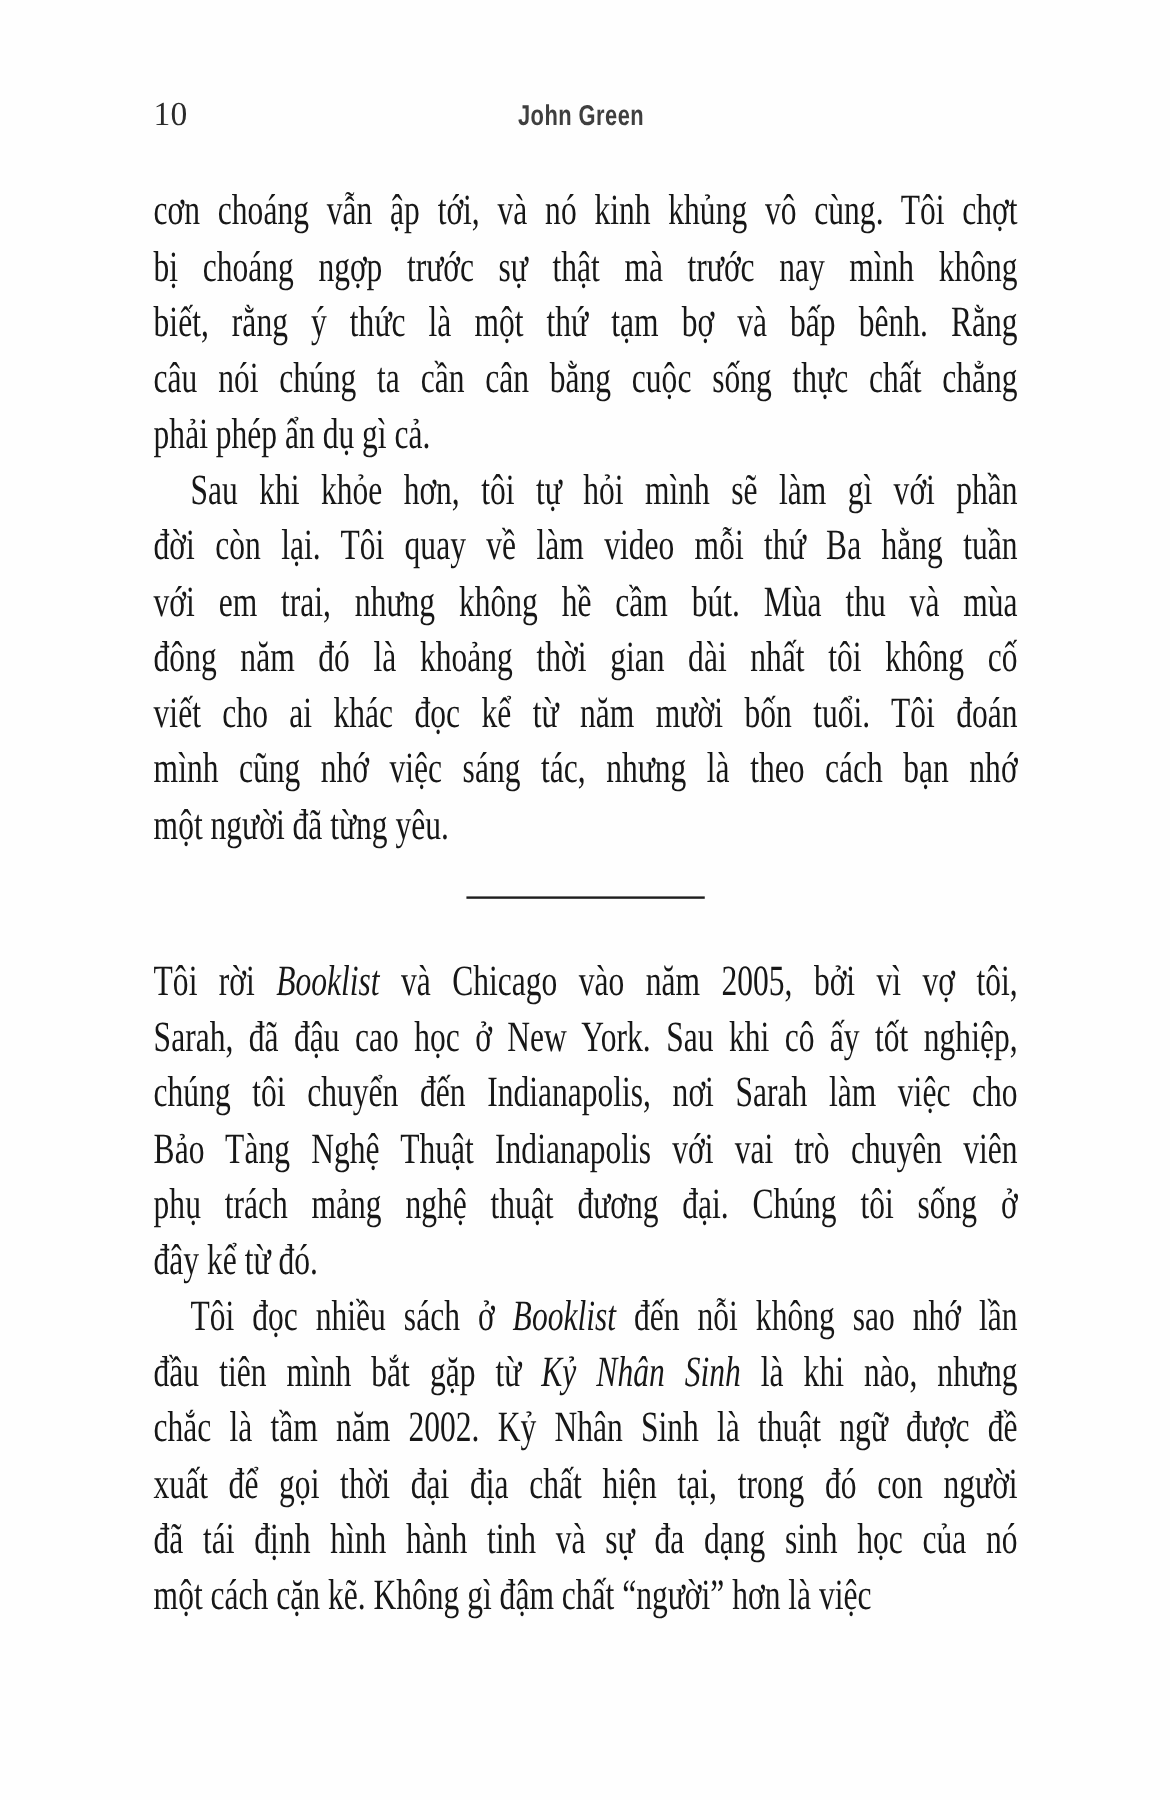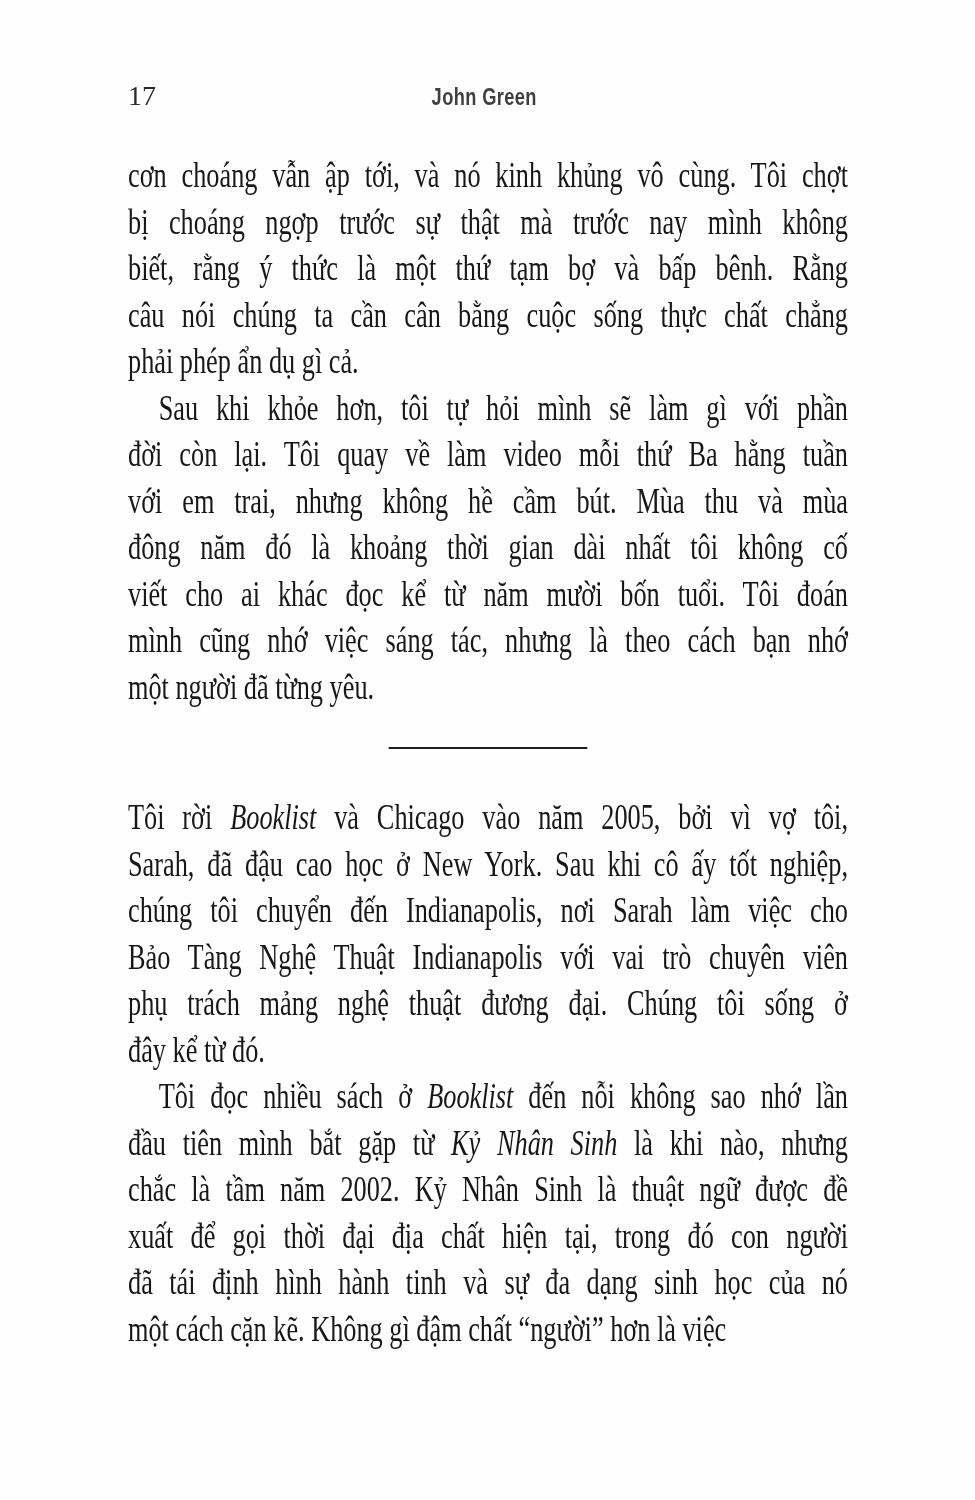--- a/index.html
+++ b/index.html
@@ -82,21 +82,21 @@
     transform: translateX(-50%);
     width: 272px;
     height: 2px;
     background: #1e1e1e;
   }
 </style>
 </head>
 <body>
 
 <div class="page">
-  <span class="page-num">17</span>
+  <span class="page-num">10</span>
   <div class="running-title-wrap">
     <span class="running-title">John Green</span>
   </div>
 
   <div id="text-block">
       <div class="line"><span>cơn choáng vẫn ập tới, và nó kinh khủng vô cùng. Tôi chợt</span></div>
       <div class="line"><span>bị choáng ngợp trước sự thật mà trước nay mình không</span></div>
       <div class="line"><span>biết, rằng ý thức là một thứ tạm bợ và bấp bênh. Rằng</span></div>
       <div class="line"><span>câu nói chúng ta cần cân bằng cuộc sống thực chất chẳng</span></div>
       <div class="line last"><span>phải phép ẩn dụ gì cả.</span></div>

